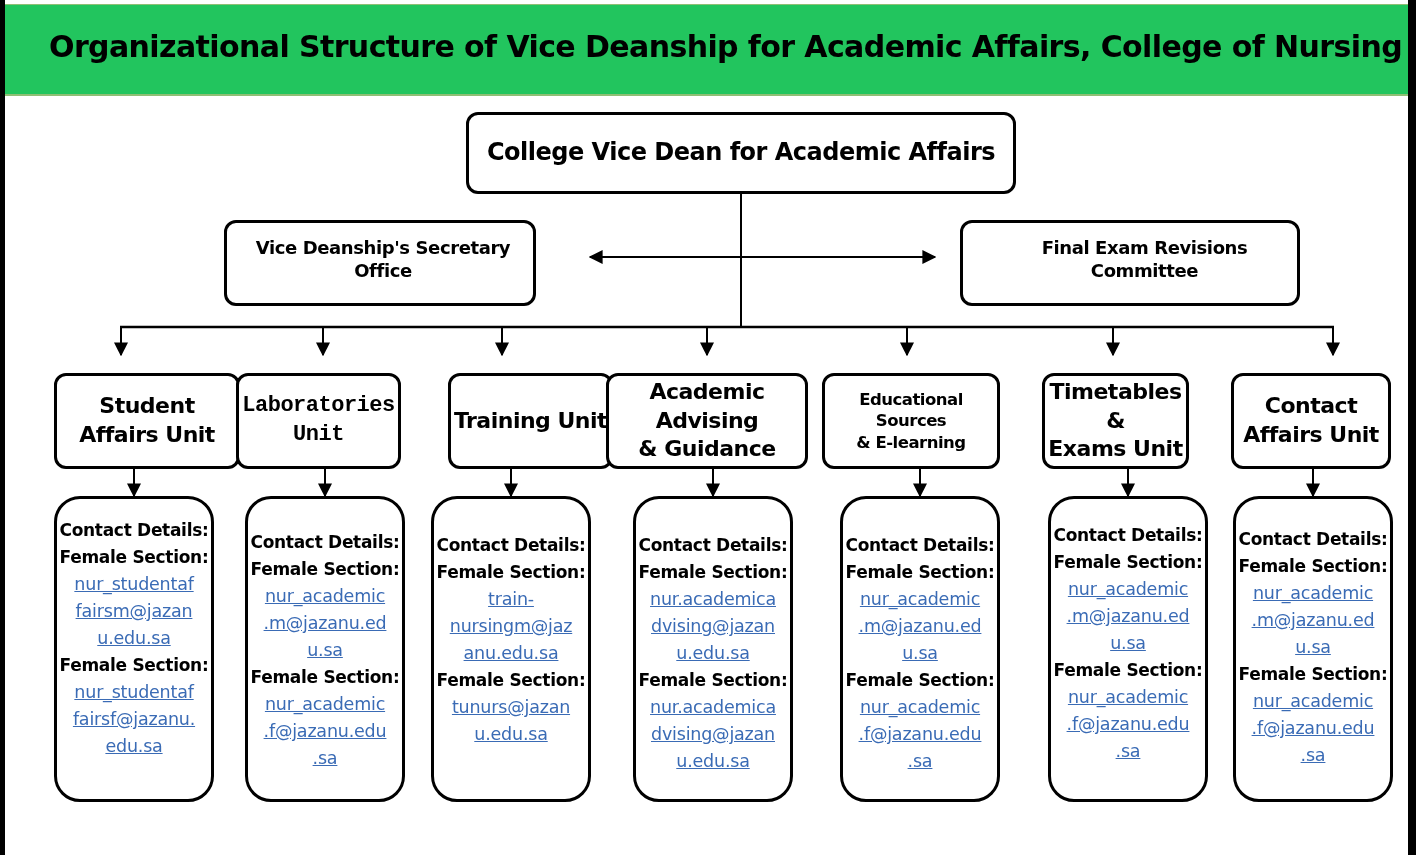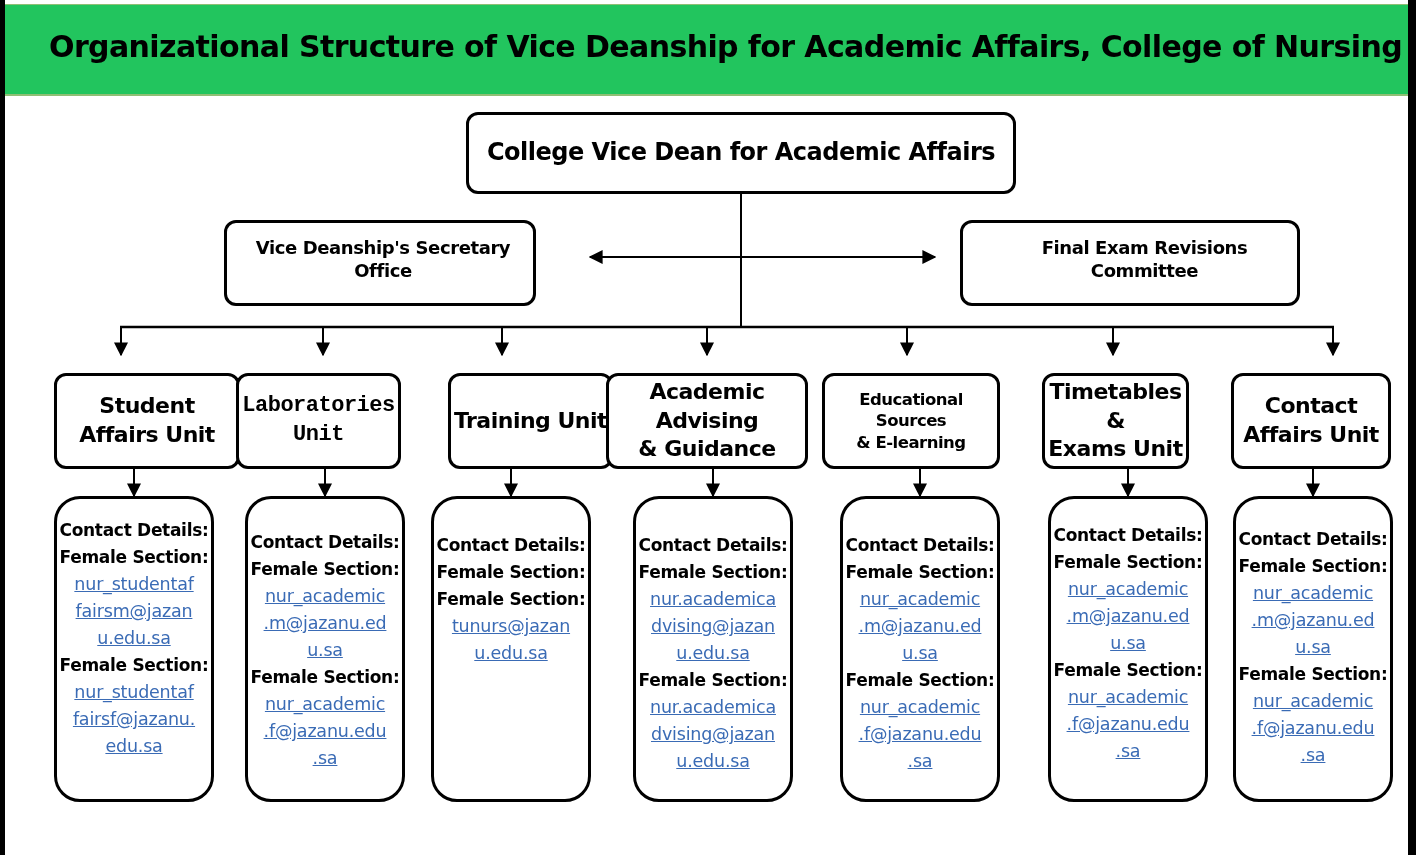--- a/index.html
+++ b/index.html
@@ -107,20 +107,25 @@
       </div>
     </div>
     <div class="box unit " style="left: 428px; width: 165px; margin-left: 20px;">
       <div>
         <div>Training Unit</div>
       </div>
     </div>
     <div class="contact" style="left: 431px; width: 160px; padding-top: 33px;">
       <div class="lbl">Contact Details:</div>
       <div class="lbl">Female Section:</div>
+      <div class="email">
+        <span>train-</span>
+        <span>nursingm@jaz</span>
+        <span>anu.edu.sa</span>
+      </div>
       <div class="lbl" style="margin-top: 0px;">Female Section:</div>
       <div class="email">
         <span>tunurs@jazan</span>
         <span>u.edu.sa</span>
       </div>
     </div>
     <div class="box unit sm" style="left: 606px; width: 202px;">
       <div>
         <div>Academic Advising</div>
         <div>&amp; Guidance</div>

